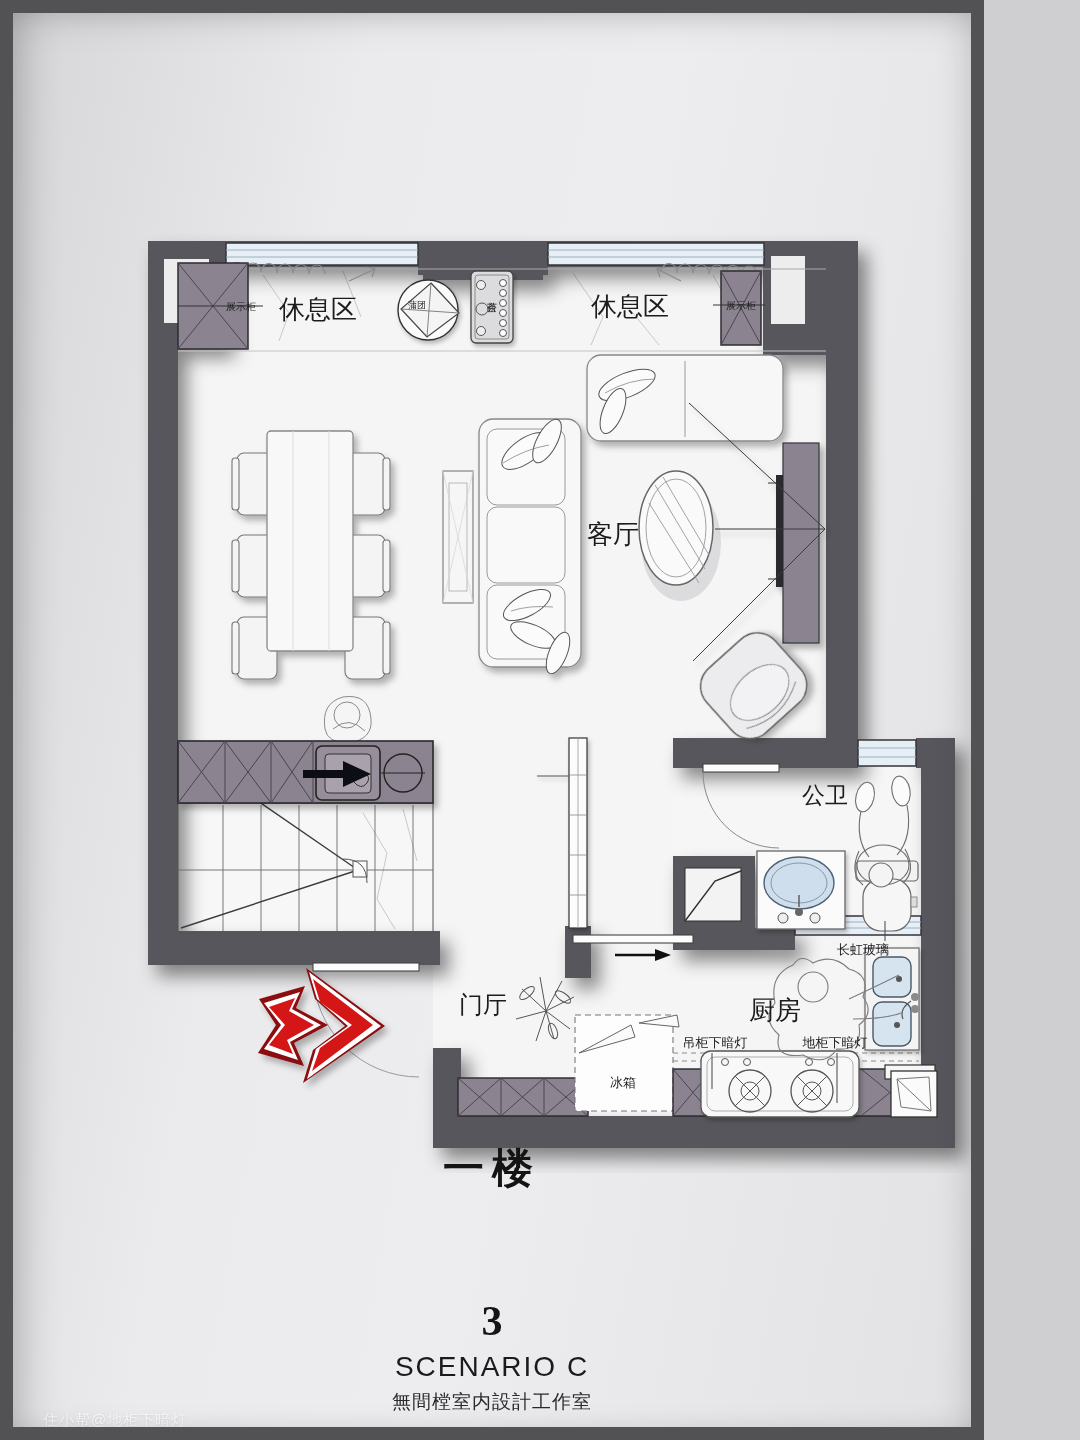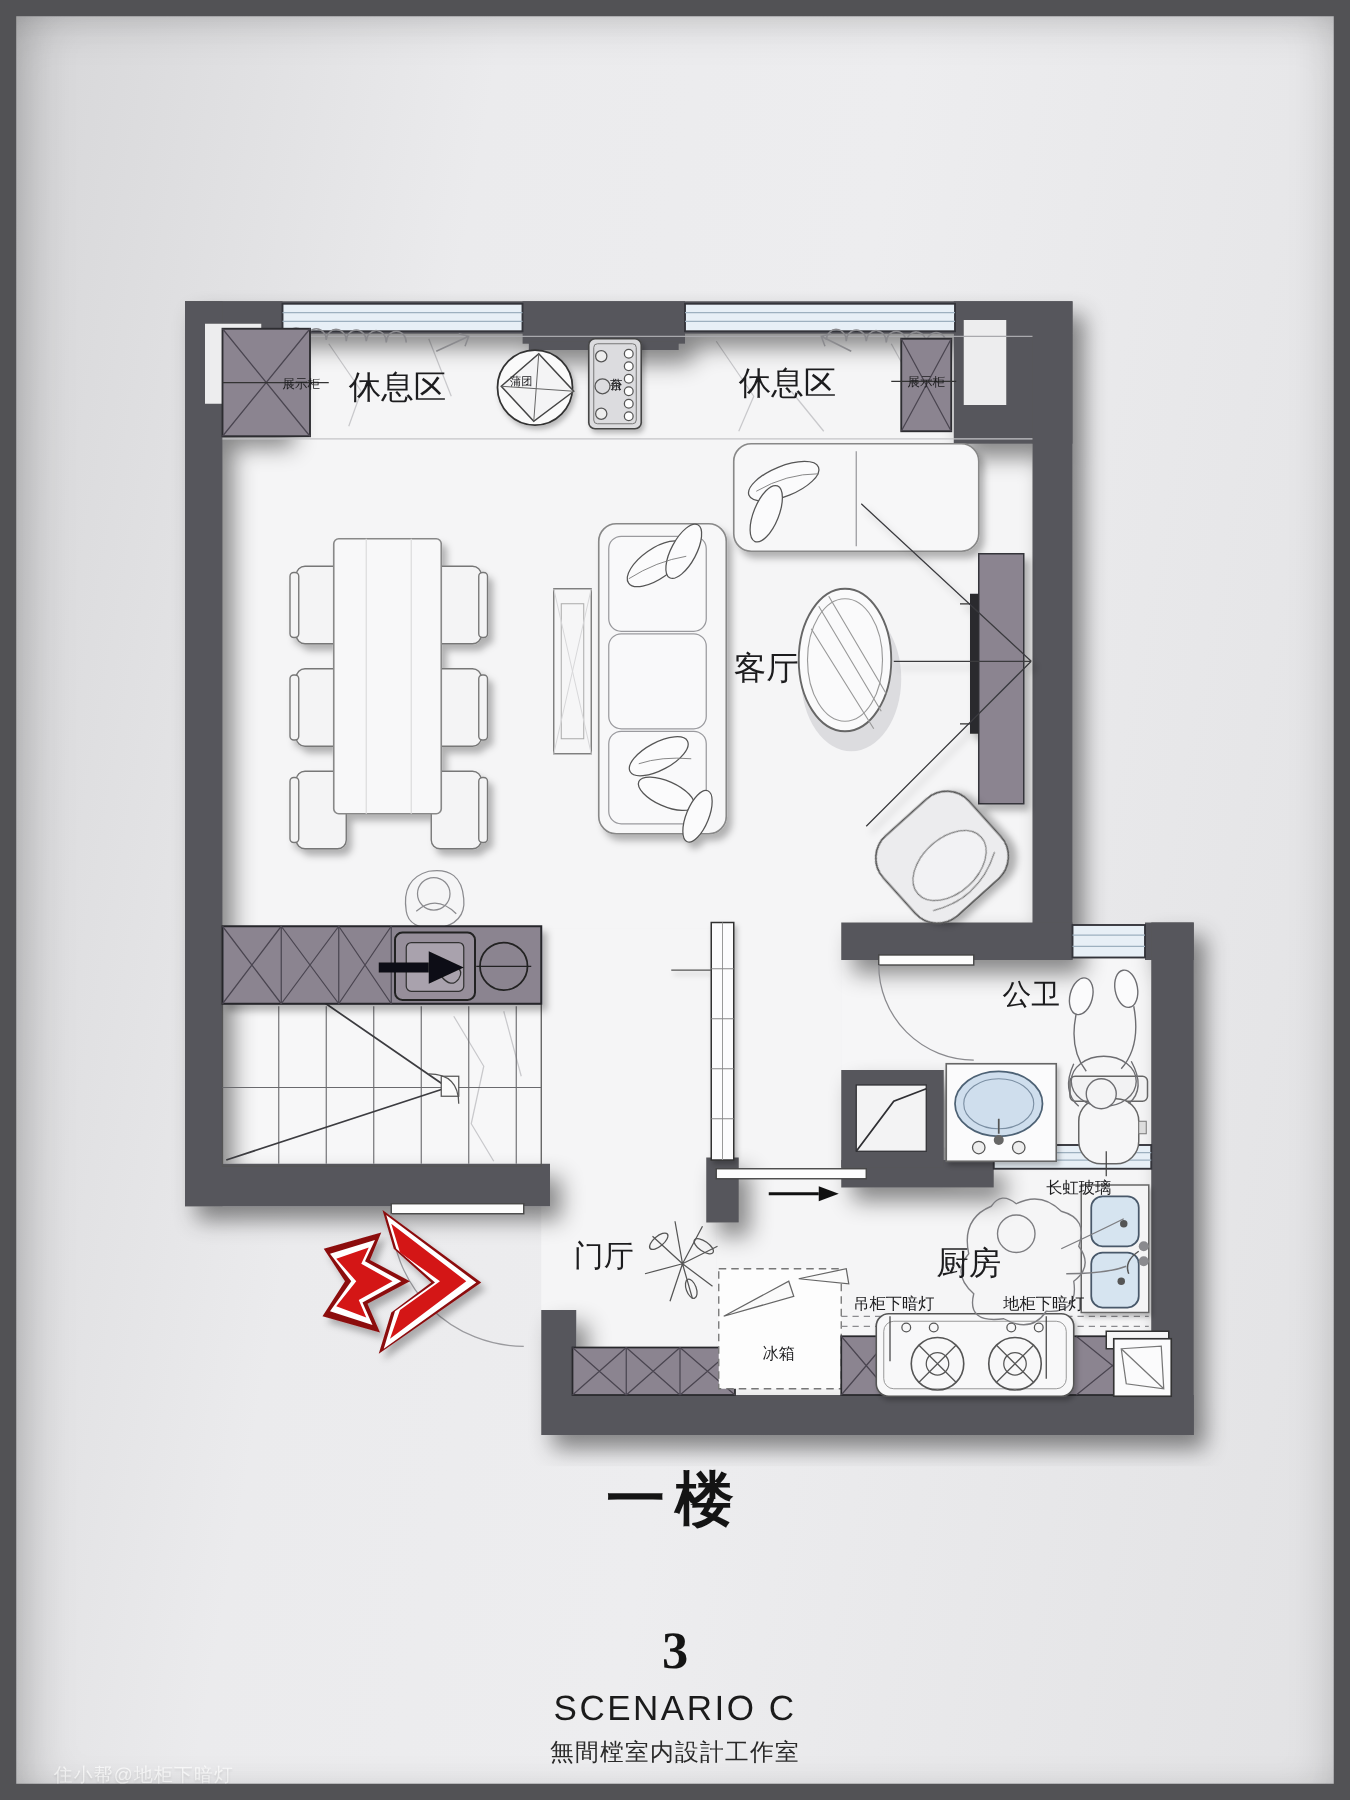--- a/index.html
+++ b/index.html
@@ -1,30 +1,30 @@
 <!DOCTYPE html>
 <html><head>
 <meta charset="utf-8">
 <style>
   html,body{margin:0;padding:0;background:#cfcfd1;}
   .canvas{
-    position:relative;width:1080px;height:1440px;box-sizing:border-box;
+    position:relative;width:984px;height:1440px;box-sizing:border-box;
     border:13px solid #525255;
     background:linear-gradient(100deg,#d6d6d8 0%,#ebebed 30%,#ededef 55%,#e2e2e4 100%);
     overflow:hidden;
     font-family:"Liberation Sans",sans-serif;
   }
   .canvas::after{
     content:"";position:absolute;inset:0;pointer-events:none;
     box-shadow:inset 26px 0 40px -18px rgba(0,0,0,.22), inset -20px 0 36px -18px rgba(0,0,0,.15),
                inset 0 24px 40px -20px rgba(0,0,0,.12);
   }
   svg text{font-family:"Liberation Sans",sans-serif;fill:#1c1c1e;}
   .footer{position:absolute;left:0;right:0;text-align:center;color:#141414;}
-  .floor-title{top:1155px;font-size:47px;font-weight:600;letter-spacing:8px;text-align:center;}
+  .floor-title{top:1128px;font-size:41px;font-weight:600;letter-spacing:8px;text-align:center;}
   .page-number{top:1284px;font-size:42px;font-weight:700;font-family:"Liberation Serif",serif;}
   .scenario{top:1338px;font-size:28px;font-weight:400;letter-spacing:2px;color:#1b1b1b;}
   .studio{top:1376px;font-size:19px;color:#2a2a2a;letter-spacing:1px;}
   .watermark{position:absolute;left:30px;top:1398px;font-size:15px;letter-spacing:1px;
     color:rgba(255,255,255,.82);text-shadow:0 1px 2px rgba(0,0,0,.10);}
 </style>
 </head>
 <body>
 
 <div class="canvas">

